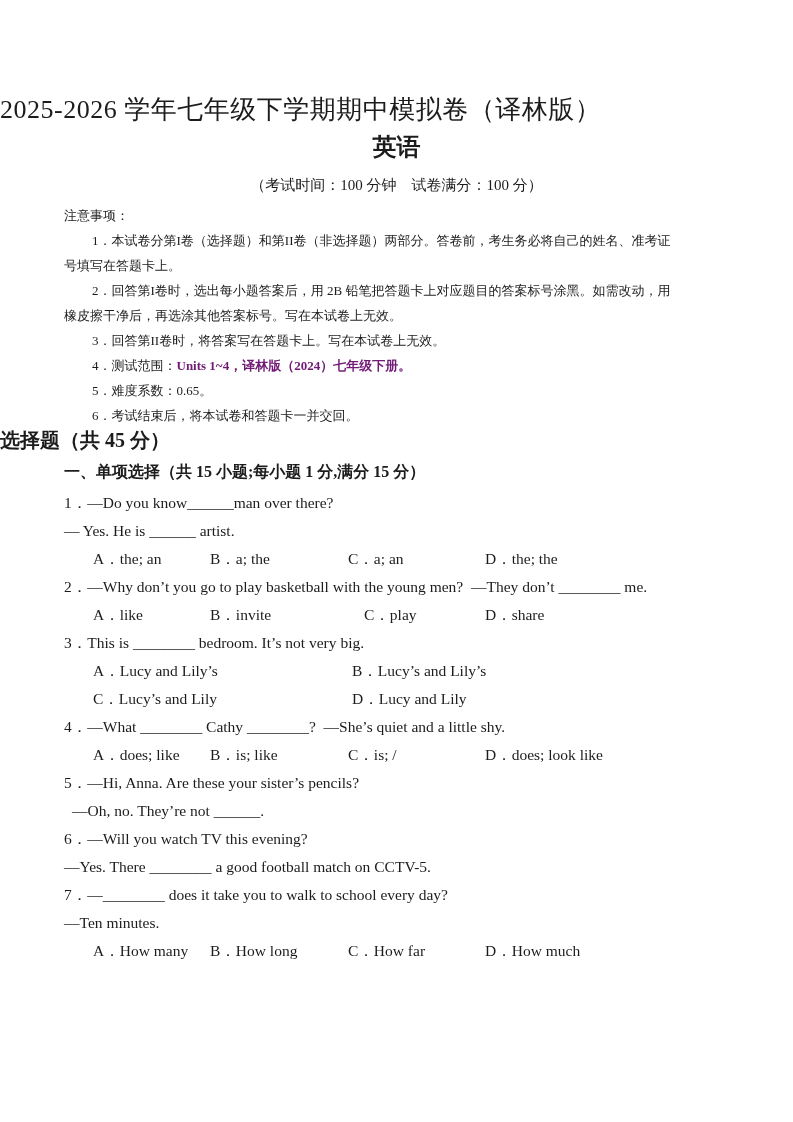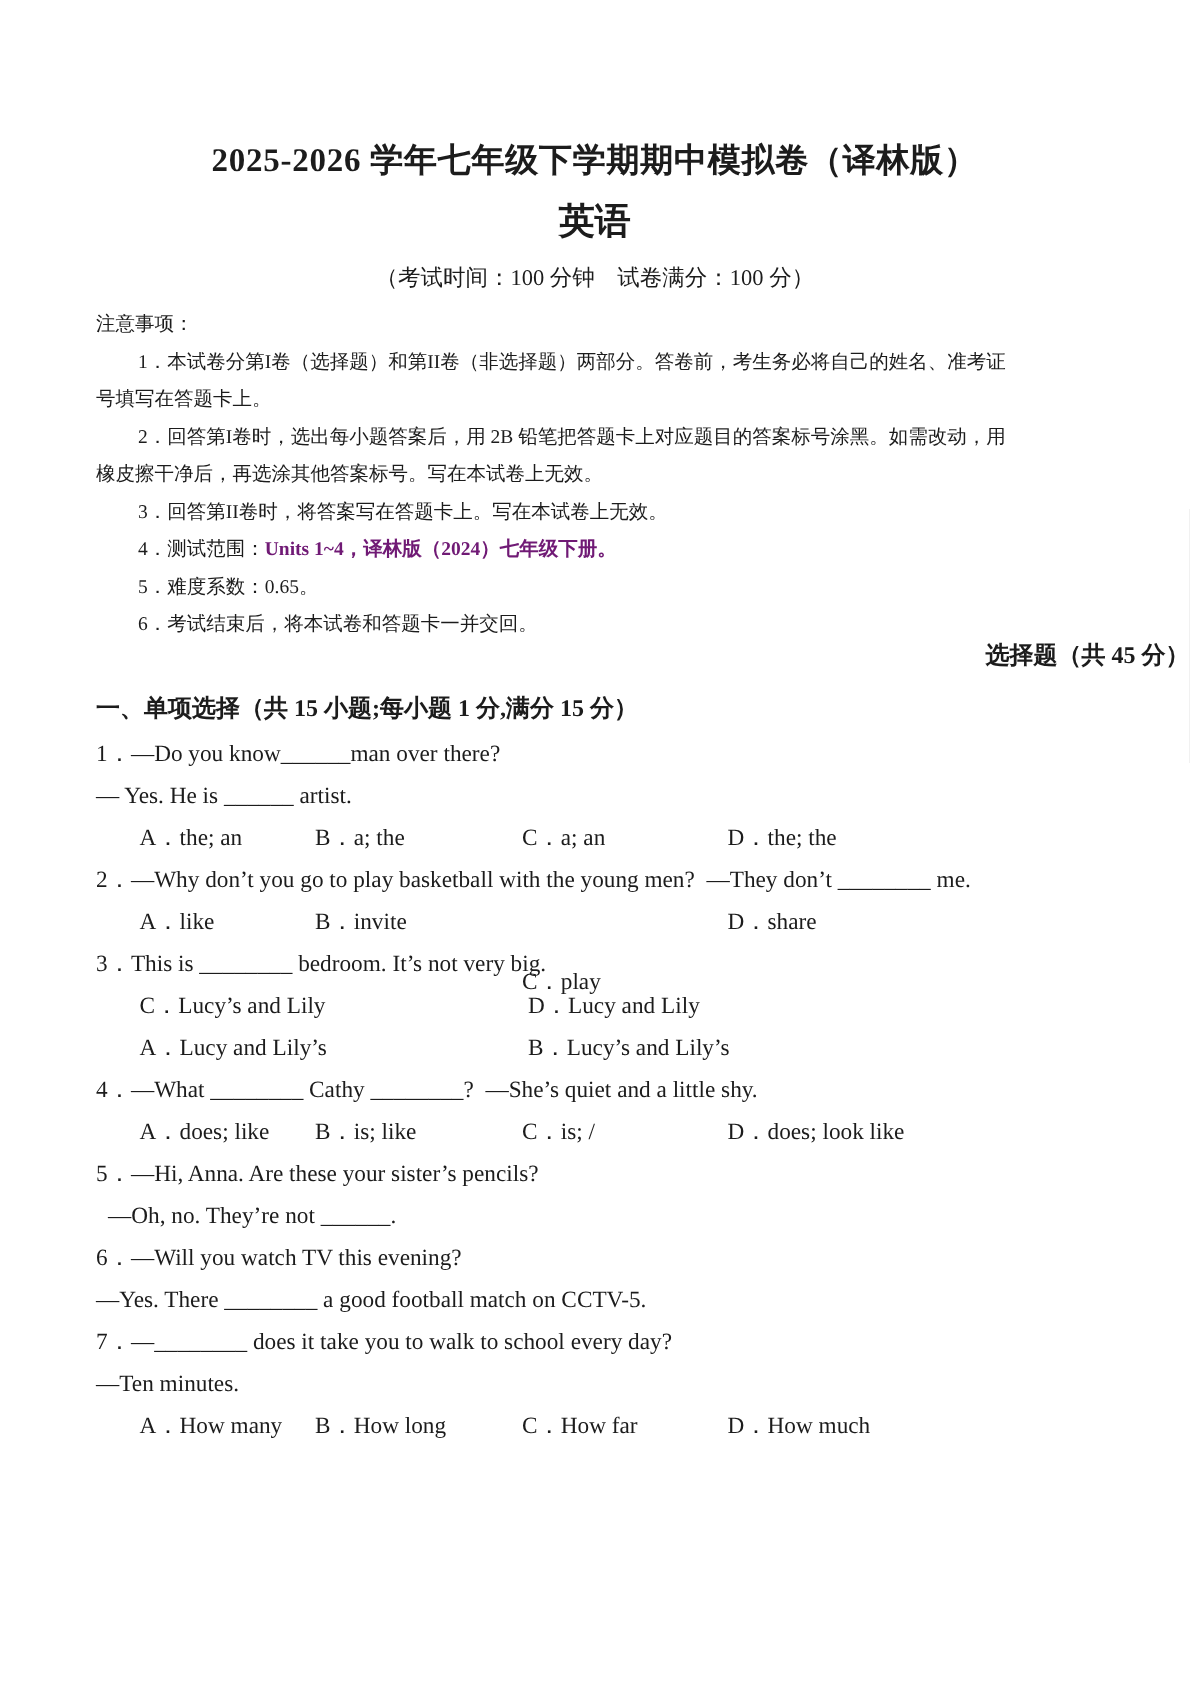--- a/index.html
+++ b/index.html
@@ -7,41 +7,41 @@
     position:relative;
     width:793px; height:1122px;
     margin:0 auto;
     background:#ffffff;
     color:#1c1c1c;
     font-family:"Liberation Serif","DejaVu Serif",serif;
     overflow:hidden;
   }
   .doc-title {
     position:absolute; top:92px; left:0; width:100%;
-    text-align:center; font-size:22px; font-weight:bold; letter-spacing:0.5px;
+    font-size:26px; font-weight:normal; letter-spacing:0.5px;
     white-space:pre;
   }
   .doc-subject {
     position:absolute; top:131px; left:0; width:100%;
     text-align:center; font-size:24px; font-weight:bold;
   }
   .exam-info {
     position:absolute; top:176px; left:0; width:100%;
     text-align:center; font-size:15px; white-space:pre;
   }
   .notice {
     position:absolute; top:203px; left:64px; width:670px;
     font-size:13px;
   }
   .notice-line { line-height:25px; height:25px; white-space:pre; }
   .notice-line.indent { padding-left:28px; }
   .hl-red { font-weight:bold; }
   .section-title {
     position:absolute; top:427px; left:0; width:100%;
-    text-align:right; font-size:16px; font-weight:bold; white-space:pre;
+    text-align:left; font-size:20px; font-weight:bold; white-space:pre;
   }
   .part-heading {
     position:absolute; top:462px; left:64px;
     font-size:16px; font-weight:bold; white-space:pre;
   }
   .questions {
     position:absolute; top:489px; left:64px; width:680px;
     font-size:15.5px;
   }
   .q-line { line-height:28px; height:28px; white-space:pre; }
@@ -80,31 +80,31 @@
       <div class="opt-row">
         <span class="opt" style="left: 29px;">A．the; an</span>
         <span class="opt" style="left: 146px;">B．a; the</span>
         <span class="opt" style="left: 284px;">C．a; an</span>
         <span class="opt" style="left: 421px;">D．the; the</span>
       </div>
       <div class="q-line">2．—Why don’t you go to play basketball with the young men?  —They don’t ________ me.</div>
       <div class="opt-row">
         <span class="opt" style="left: 29px;">A．like</span>
         <span class="opt" style="left: 146px;">B．invite</span>
-        <span class="opt" style="left: 284px; margin-top: 40px;">C．play</span>
+        <span class="opt" style="left: 300px;">C．play</span>
         <span class="opt" style="left: 421px;">D．share</span>
       </div>
       <div class="q-line">3．This is ________ bedroom. It’s not very big.</div>
       <div class="opt-row">
+        <span class="opt" style="left: 29px;">A．Lucy and Lily’s</span>
+        <span class="opt" style="left: 288px;">B．Lucy’s and Lily’s</span>
+      </div>
+      <div class="opt-row">
         <span class="opt" style="left: 29px;">C．Lucy’s and Lily</span>
         <span class="opt" style="left: 288px;">D．Lucy and Lily</span>
-      </div>
-      <div class="opt-row">
-        <span class="opt" style="left: 29px;">A．Lucy and Lily’s</span>
-        <span class="opt" style="left: 288px;">B．Lucy’s and Lily’s</span>
       </div>
       <div class="q-line">4．—What ________ Cathy ________?  —She’s quiet and a little shy.</div>
       <div class="opt-row">
         <span class="opt" style="left: 29px;">A．does; like</span>
         <span class="opt" style="left: 146px;">B．is; like</span>
         <span class="opt" style="left: 284px;">C．is; /</span>
         <span class="opt" style="left: 421px;">D．does; look like</span>
       </div>
       <div class="q-line">5．—Hi, Anna. Are these your sister’s pencils?</div>
       <div class="q-line ind">—Oh, no. They’re not ______.</div>

